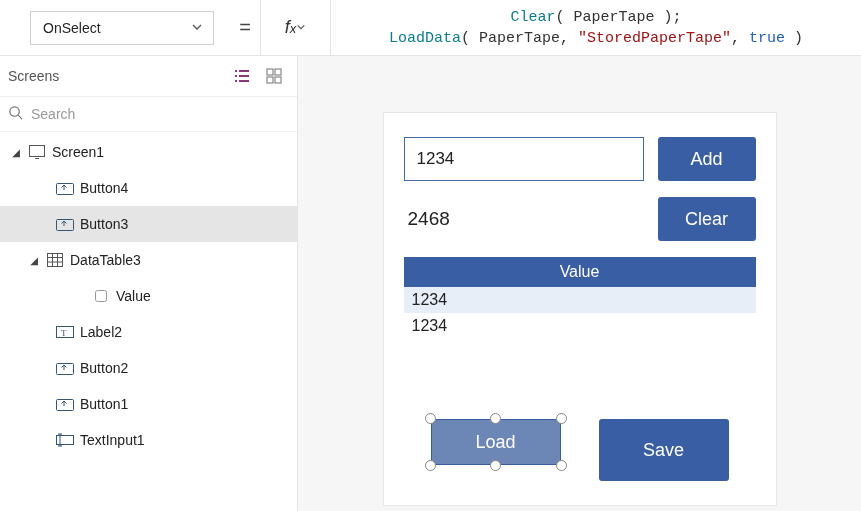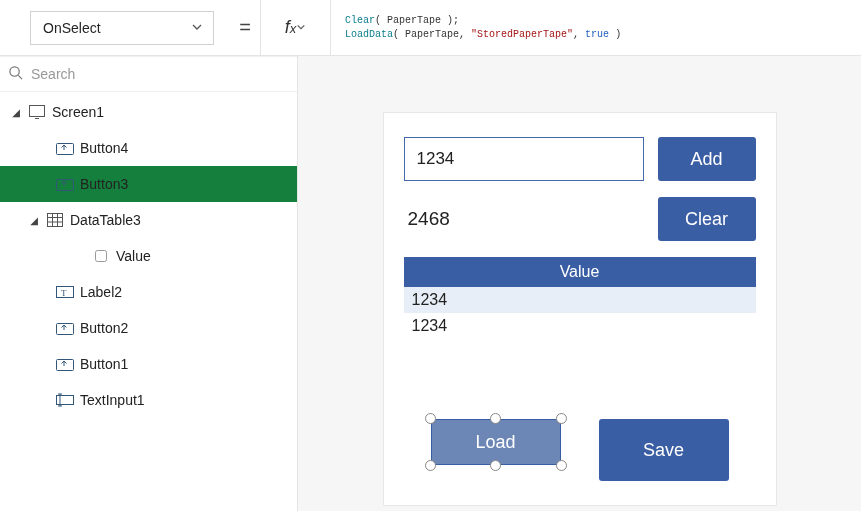--- a/index.html
+++ b/index.html
@@ -54,23 +54,24 @@
       height: 100%;
       border-right: 1px solid #e4e4e4;
       font-style: italic;
       color: #333;
     }
     .fx-label .chev { font-size: 10px; color:#555; font-style: normal;}
     .formula {
       flex: 1;
       padding: 8px 14px;
       font-family: Consolas, "Courier New", monospace;
-      font-size: 10px;
+      font-size: 15px;
       line-height: 1.4;
       white-space: pre;
+      text-align: center;
     }
     .tok-fn { color: #0a7e8c; }
     .tok-id { color: #333; }
     .tok-str { color: #a31515; }
     .tok-kw { color: #1f5fbf; }
     .tok-p { color: #333; }
     
     .cols {
       display: flex;
       height: calc(511px - 56px);
@@ -122,21 +123,21 @@
     .tree { flex: 1; overflow: auto; padding-top: 2px;}
     .tree-row {
       display: flex;
       align-items: center;
       height: 36px;
       padding: 0 10px 0 0;
       gap: 6px;
       cursor: default;
     }
     .tree-row.selected {
-      background: #15803d;
+      background: #e5e5e5;
     }
     .caret {
       width: 12px;
       text-align: center;
       font-size: 10px;
       color: #444;
     }
     .ind-0 { padding-left: 10px; }
     .ind-1 { padding-left: 28px; }
     .ind-2 { padding-left: 56px; }
@@ -272,20 +273,43 @@
       </span>
     </div>
     <div class="formula"><span class="tok-fn">Clear</span><span class="tok-p">( </span><span class="tok-id">PaperTape</span><span class="tok-p"> );</span>
 <span class="tok-fn">LoadData</span><span class="tok-p">( </span><span class="tok-id">PaperTape</span><span class="tok-p">, </span><span class="tok-str">"StoredPaperTape"</span><span class="tok-p">, </span><span class="tok-kw">true</span><span class="tok-p"> )</span></div>
   </div>
 </div>
 
 <div class="cols">
 
   <div class="left">
+    <div class="panel-header">
+      <span class="panel-title">Screens</span>
+      <div class="panel-actions">
+        <span>
+          <svg width="18" height="18" viewBox="0 0 18 18">
+            <rect x="2" y="3" width="2" height="2" fill="#8a3a7a"></rect>
+              <rect x="6" y="3" width="10" height="2" fill="#8a3a7a"></rect>
+            <rect x="2" y="8" width="2" height="2" fill="#8a3a7a"></rect>
+              <rect x="6" y="8" width="10" height="2" fill="#8a3a7a"></rect>
+            <rect x="2" y="13" width="2" height="2" fill="#8a3a7a"></rect>
+              <rect x="6" y="13" width="10" height="2" fill="#8a3a7a"></rect>
+          </svg>
+        </span>
+        <span>
+          <svg width="18" height="18" viewBox="0 0 18 18">
+            <rect x="2" y="2" width="6" height="6" fill="none" stroke="#888" stroke-width="1.2"></rect>
+            <rect x="10" y="2" width="6" height="6" fill="none" stroke="#888" stroke-width="1.2"></rect>
+            <rect x="2" y="10" width="6" height="6" fill="none" stroke="#888" stroke-width="1.2"></rect>
+            <rect x="10" y="10" width="6" height="6" fill="none" stroke="#888" stroke-width="1.2"></rect>
+          </svg>
+        </span>
+      </div>
+    </div>
     <div class="search-row">
       <span>
         <svg width="15" height="15" viewBox="0 0 16 16">
             <circle cx="7" cy="7" r="5" fill="none" stroke="#777" stroke-width="1.3"></circle>
             <line x1="11" y1="11" x2="15" y2="15" stroke="#777" stroke-width="1.3"></line>
           </svg>
       </span>
       <input placeholder="Search" style="">
     </div>
 

